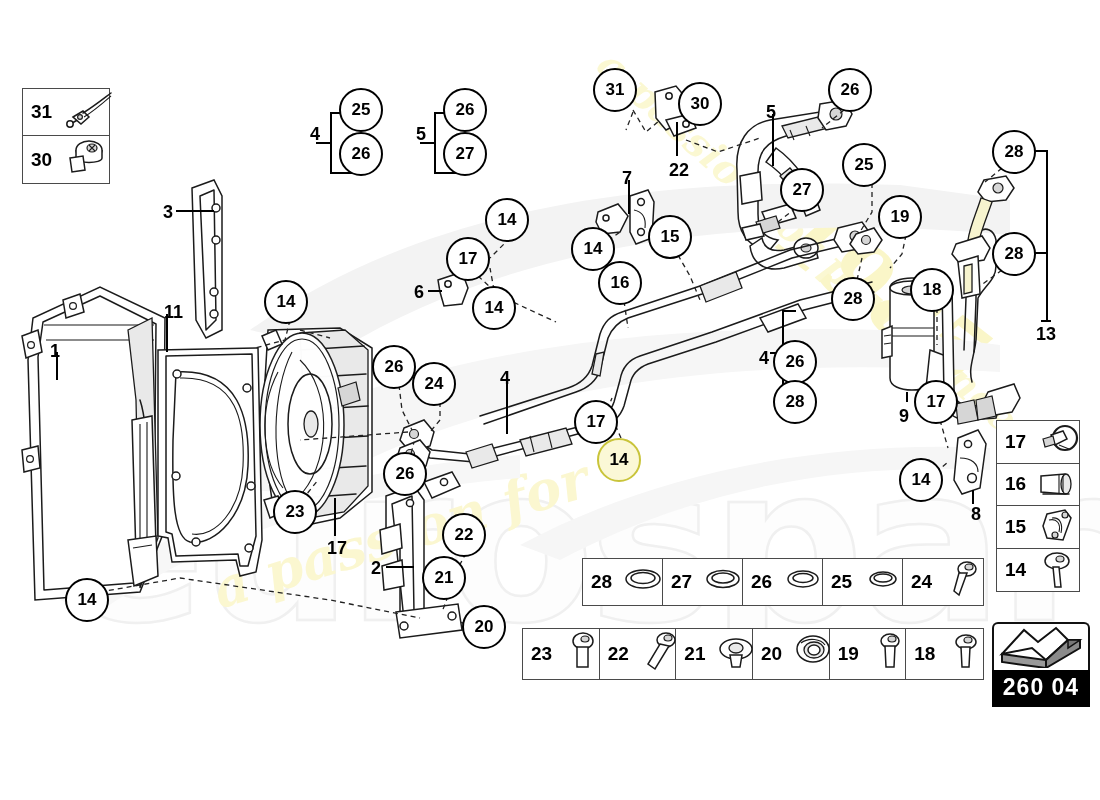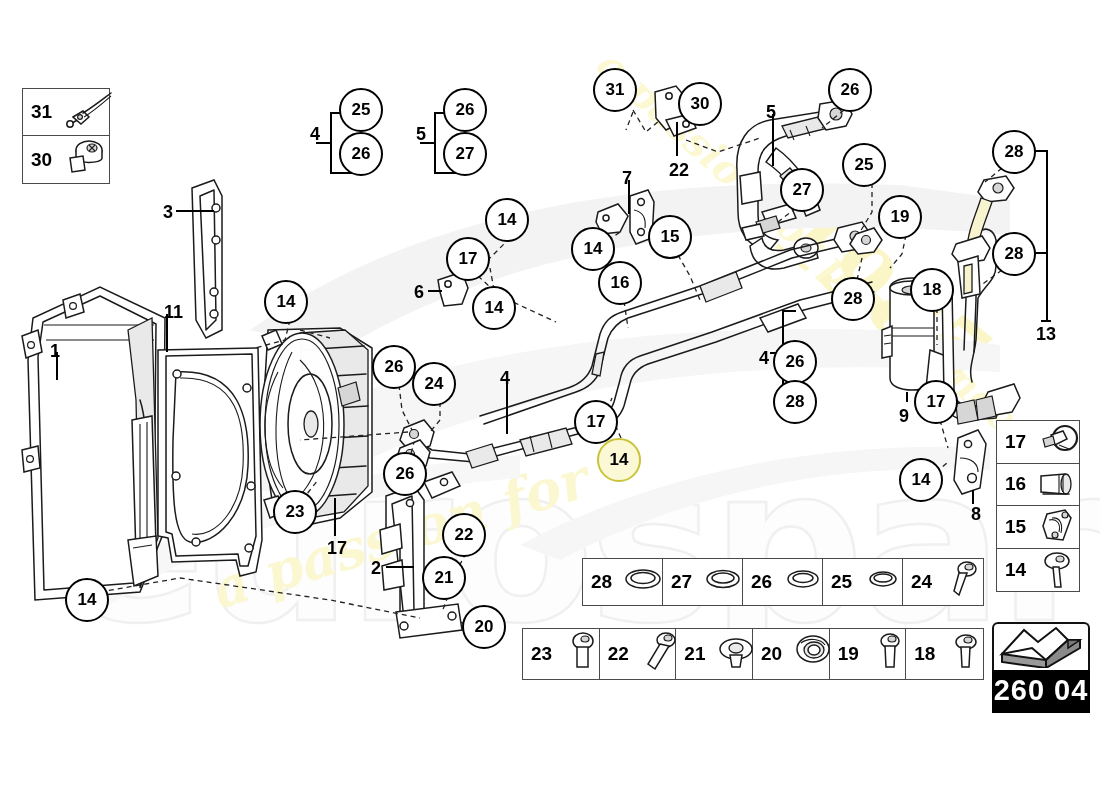--- a/index.html
+++ b/index.html
@@ -69,21 +69,21 @@
 
   .strip{position:absolute;border:1.7px solid #4a4a4a;background:#fff;box-sizing:border-box;
          display:flex;z-index:35;}
   .strip .cell{border-right:1.7px solid #4a4a4a;box-sizing:border-box;display:flex;align-items:center;}
   .strip .cell:last-child{border-right:none;}
 
   
   .badge{position:absolute;z-index:45;}
   .badge .top{border:2px solid #111;border-bottom:none;border-radius:6px 6px 0 0;
               background:#fff;position:relative;overflow:hidden;}
-  .badge .bot{background:#000;color:#fff;font-size:29px;font-weight:700;
+  .badge .bot{background:#000;color:#fff;font-size:23px;font-weight:700;
               text-align:center;letter-spacing:1px;line-height:1;padding:6px 0 8px;
               font-family:"Liberation Sans",sans-serif;}
 
   svg{display:block;}
   .ln{fill:none;stroke:#1b1b1b;stroke-width:1.5;stroke-linejoin:round;stroke-linecap:round;}
   .ln2{fill:none;stroke:#1b1b1b;stroke-width:1.1;}
   .fillw{fill:#ffffff;stroke:#1b1b1b;stroke-width:1.5;}
   .fillg{fill:#e9e9e9;stroke:#1b1b1b;stroke-width:1.3;}
   .fillgg{fill:#d6d6d6;stroke:#1b1b1b;stroke-width:1.2;}
   .fillyy{fill:#f7f4cf;stroke:#1b1b1b;stroke-width:1.3;}

